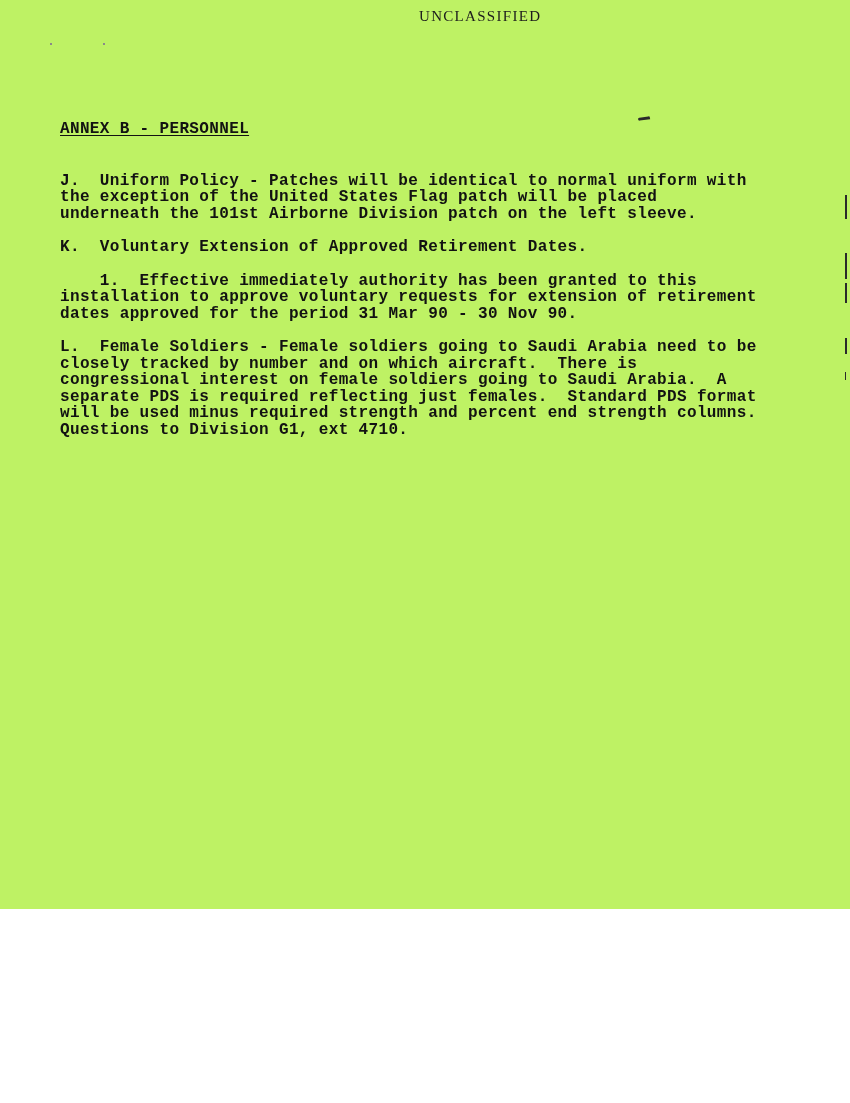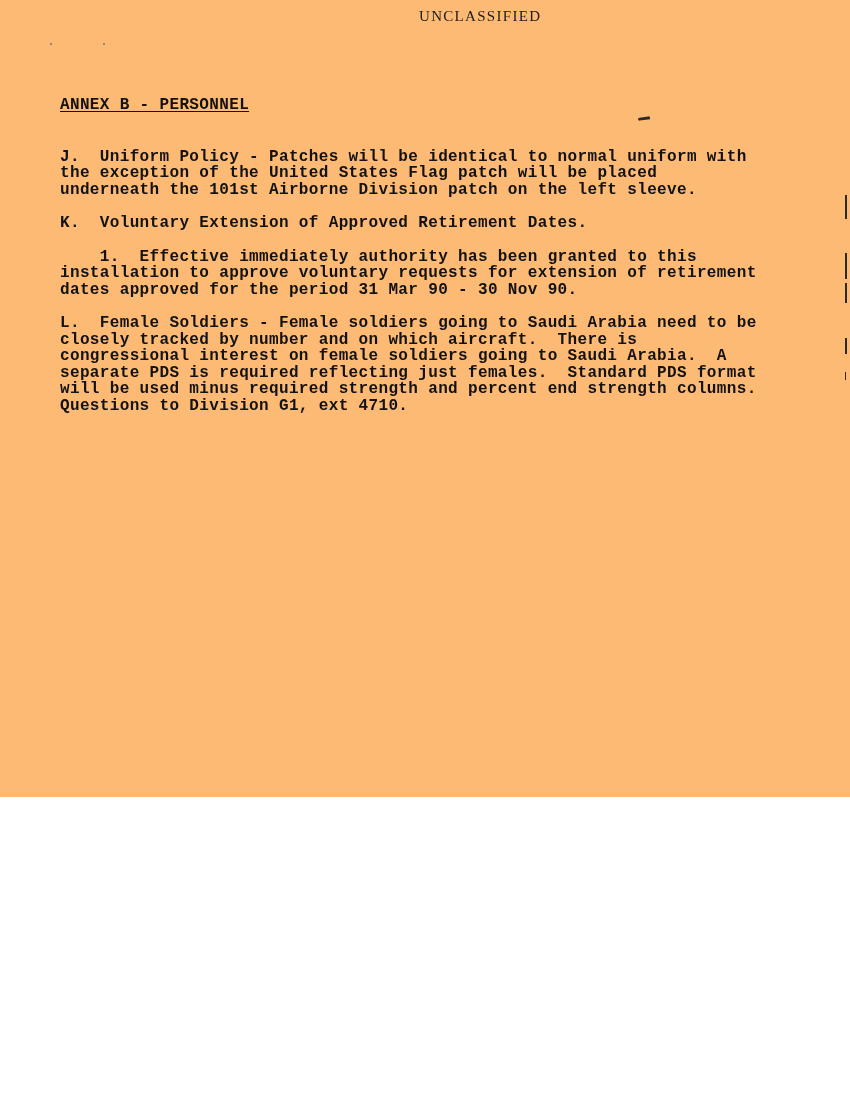--- a/index.html
+++ b/index.html
@@ -1,21 +1,21 @@
 <!DOCTYPE html>
 <html><head>
 <meta charset="utf-8">
 <style>
   * { margin: 0; padding: 0; box-sizing: border-box; }
   html, body { background: #ffffff; }
   .page {
     position: relative;
     width: 850px;
-    height: 797px;
-    background: #fdba74;
+    height: 909px;
+    background: #bef264;
     overflow: hidden;
     font-family: "Liberation Mono", monospace;
     text-decoration: underline;
   }
   .classification {
     position: absolute;
     font-family: "Liberation Serif", serif;
     font-size: 15px;
     letter-spacing: 1.3px;
     color: #1c1c1c;
@@ -32,20 +32,21 @@
     font-weight: bold;
     font-size: 16px;
     line-height: 16.5px;
     letter-spacing: 0.35px;
   }
   .doc-title {
     text-decoration: underline;
     text-underline-offset: 2px;
     margin-bottom: 35px;
     white-space: pre;
+    margin-top: 24px;
   }
   .para {
     white-space: pre-wrap;
     margin-bottom: 17px;
   }
   .page-number {
     position: absolute;
     left: 388px;
     top: 976px;
     color: #121212;

